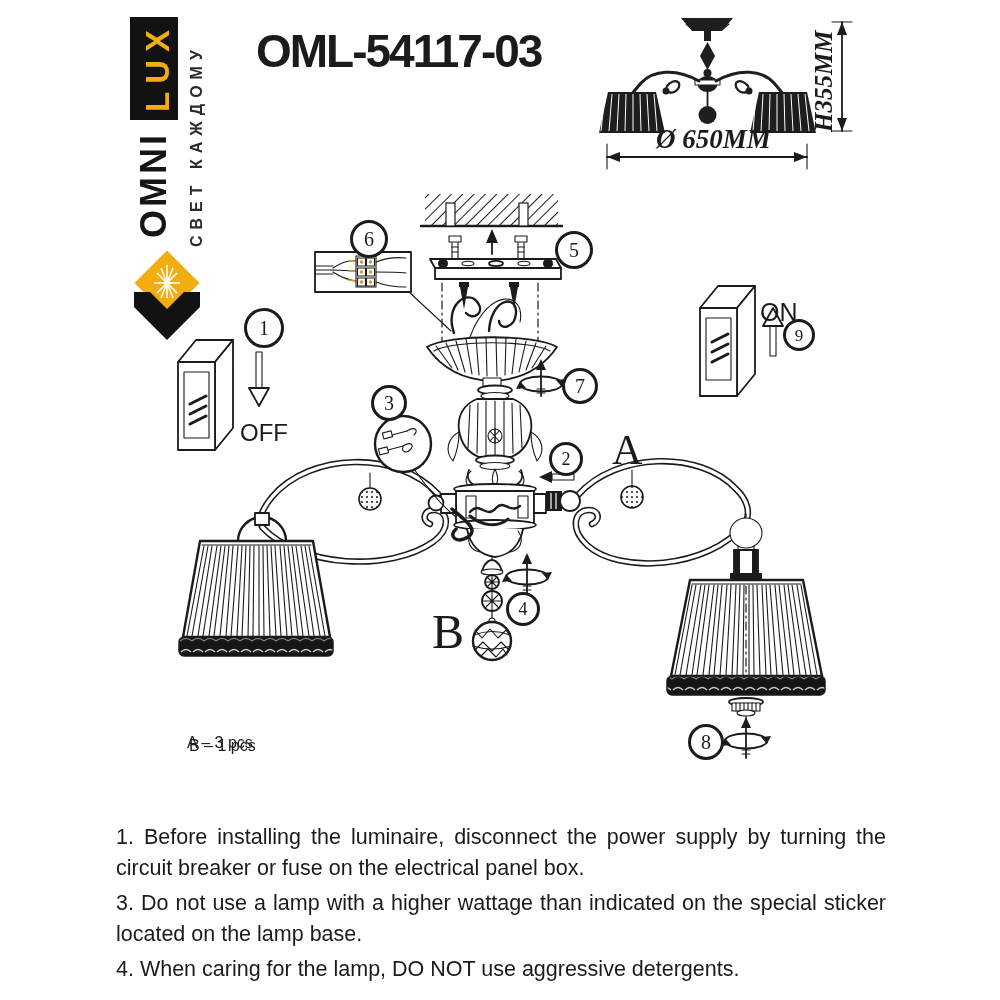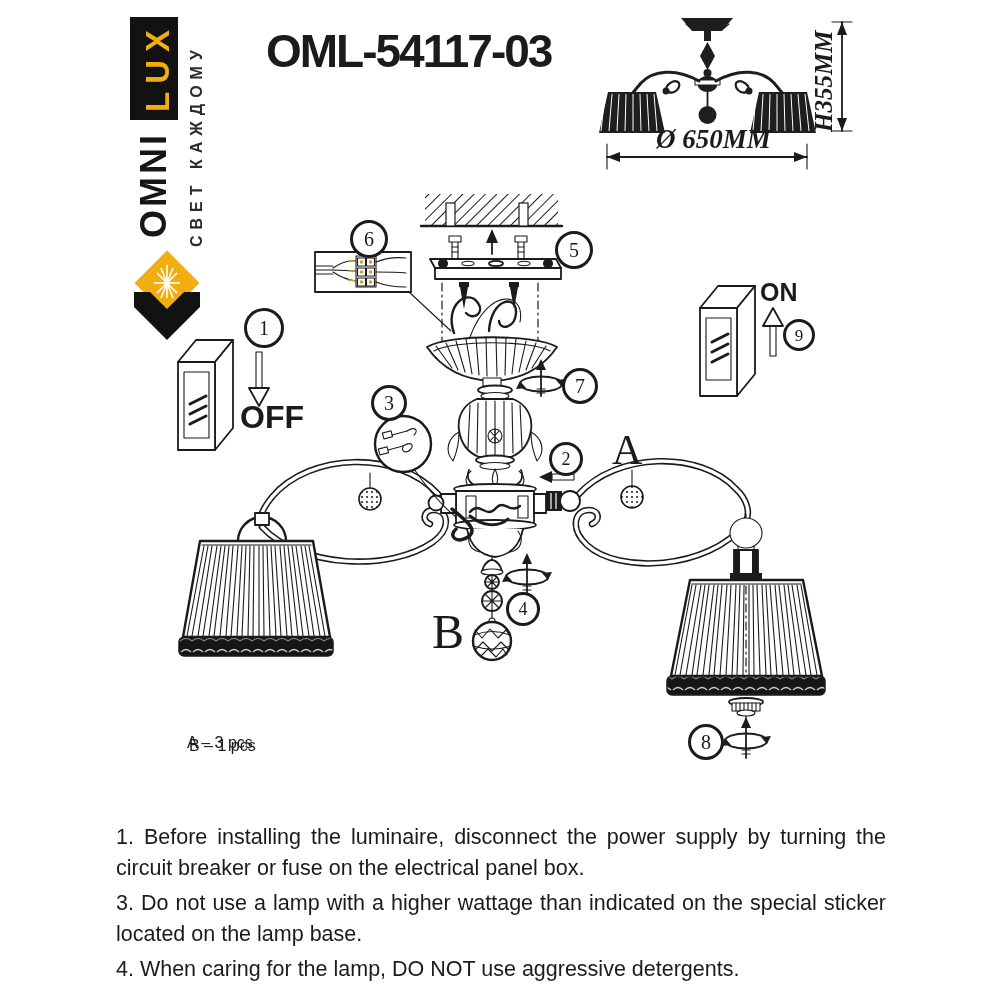--- a/index.html
+++ b/index.html
@@ -17,21 +17,21 @@
   .wire{stroke-width:2.4;}
   .tube{stroke-width:6.5;}
   .tubein{stroke:#fff;stroke-width:3.4;}
   .dashdot{stroke-dasharray:8 4 2 4;stroke-width:1.2;}
   .mini{stroke:#1e1e1e;}
   .badge{position:absolute;border:3px solid var(--ink);border-radius:50%;background:#fff;
          display:flex;align-items:center;justify-content:center;
          font-family:"Liberation Serif",serif;font-size:20px;line-height:1;}
   .serifbig{font-family:"Liberation Serif",serif;}
   .dim{font-family:"Liberation Serif",serif;font-style:italic;font-weight:bold;}
-  .sw{font-weight:bold;letter-spacing:0px;}
+  .sw{font-weight:normal;letter-spacing:0px;margin-top:20px;}
   .rot{transform-origin:0 0;transform:rotate(-90deg);white-space:nowrap;}
   .instr{position:absolute;left:112px;top:818px;width:778px;font-size:21.5px;line-height:31px;
          text-align:justify;}
   .instr p{margin:4px;}
   .counts{font-size:16px;}
   .title{font-weight:bold;font-size:46px;letter-spacing:-2px;}
   .logo-lux-box{position:absolute;left:130px;top:17px;width:48px;height:103px;background:#121212;}
 </style>
 </head>
 <body>
@@ -57,21 +57,21 @@
         <line x1="21" y1="21" x2="27" y2="36"></line>
       <line x1="21" y1="21" x2="27" y2="6"></line>
         <line x1="21" y1="21" x2="15" y2="36"></line>
     </g>
     <circle cx="21" cy="21" r="3" fill="#fff"></circle>
   </svg>
   <svg class="abs" style="left:130px;top:288px;" width="76" height="56">
     <polygon points="4,4 20,4 37,21 54,4 70,4 70,19 37,52 4,19" fill="#121212"></polygon>
   </svg>
 
-  <div class="abs title" style="left:266px;top:24px;">OML-54117-03</div>
+  <div class="abs title" style="left:256px;top:24px;">OML-54117-03</div>
 
   <svg class="diagram" width="1000" height="1000" viewBox="0 0 1000 1000">
     <defs>
       <pattern id="hatch" width="8" height="8" patternUnits="userSpaceOnUse" patternTransform="rotate(45)">
         <line x1="0" y1="0" x2="0" y2="8" stroke="#1b1b1b" stroke-width="2"></line>
       </pattern>
       <pattern id="dots" width="5" height="5" patternUnits="userSpaceOnUse">
         <rect width="5" height="5" fill="#fff"></rect>
         <circle cx="2" cy="2" r="1" fill="#1b1b1b"></circle>
       </pattern>
@@ -357,21 +357,21 @@
   <div class="badge" style="left:371px;top:385px;width:30px;height:30px;">3</div>
   <div class="badge" style="left:506px;top:592px;width:28px;height:28px;font-size:18px;">4</div>
   <div class="badge" style="left:555px;top:231px;width:32px;height:32px;">5</div>
   <div class="badge" style="left:350px;top:220px;width:32px;height:32px;">6</div>
   <div class="badge" style="left:562px;top:368px;width:30px;height:30px;">7</div>
   <div class="badge" style="left:688px;top:724px;width:30px;height:30px;">8</div>
   <div class="badge" style="left:783px;top:319px;width:26px;height:26px;font-size:17px;">9</div>
 
   <div class="abs dim" style="left:656px;top:124px;font-size:27px;">Ø 650MM</div>
   <div class="abs dim rot" style="left:810px;top:132px;font-size:25px;">H355MM</div>
-  <div class="abs sw" style="left:240px;top:399px;font-size:32px;">OFF</div>
+  <div class="abs sw" style="left:240px;top:399px;font-size:24px;">OFF</div>
   <div class="abs sw" style="left:760px;top:278px;font-size:25px;">ON</div>
   <div class="abs serifbig" style="left:612px;top:426px;font-size:42px;">A</div>
   <div class="abs serifbig" style="left:432px;top:604px;font-size:48px;">B</div>
   <div class="abs counts" style="left:187px;top:734px;">A – 3 pcs</div>
   <div class="abs counts" style="left:189px;top:737px;">B – 1 pcs</div>
 
   <div class="instr">
     <p>1. Before installing the luminaire, disconnect the power supply by turning the circuit breaker or fuse on the electrical panel box.</p>
     <p>3. Do not use a lamp with a higher wattage than indicated on the special sticker located on the lamp base.</p>
     <p>4. When caring for the lamp, DO NOT use aggressive detergents.</p>

